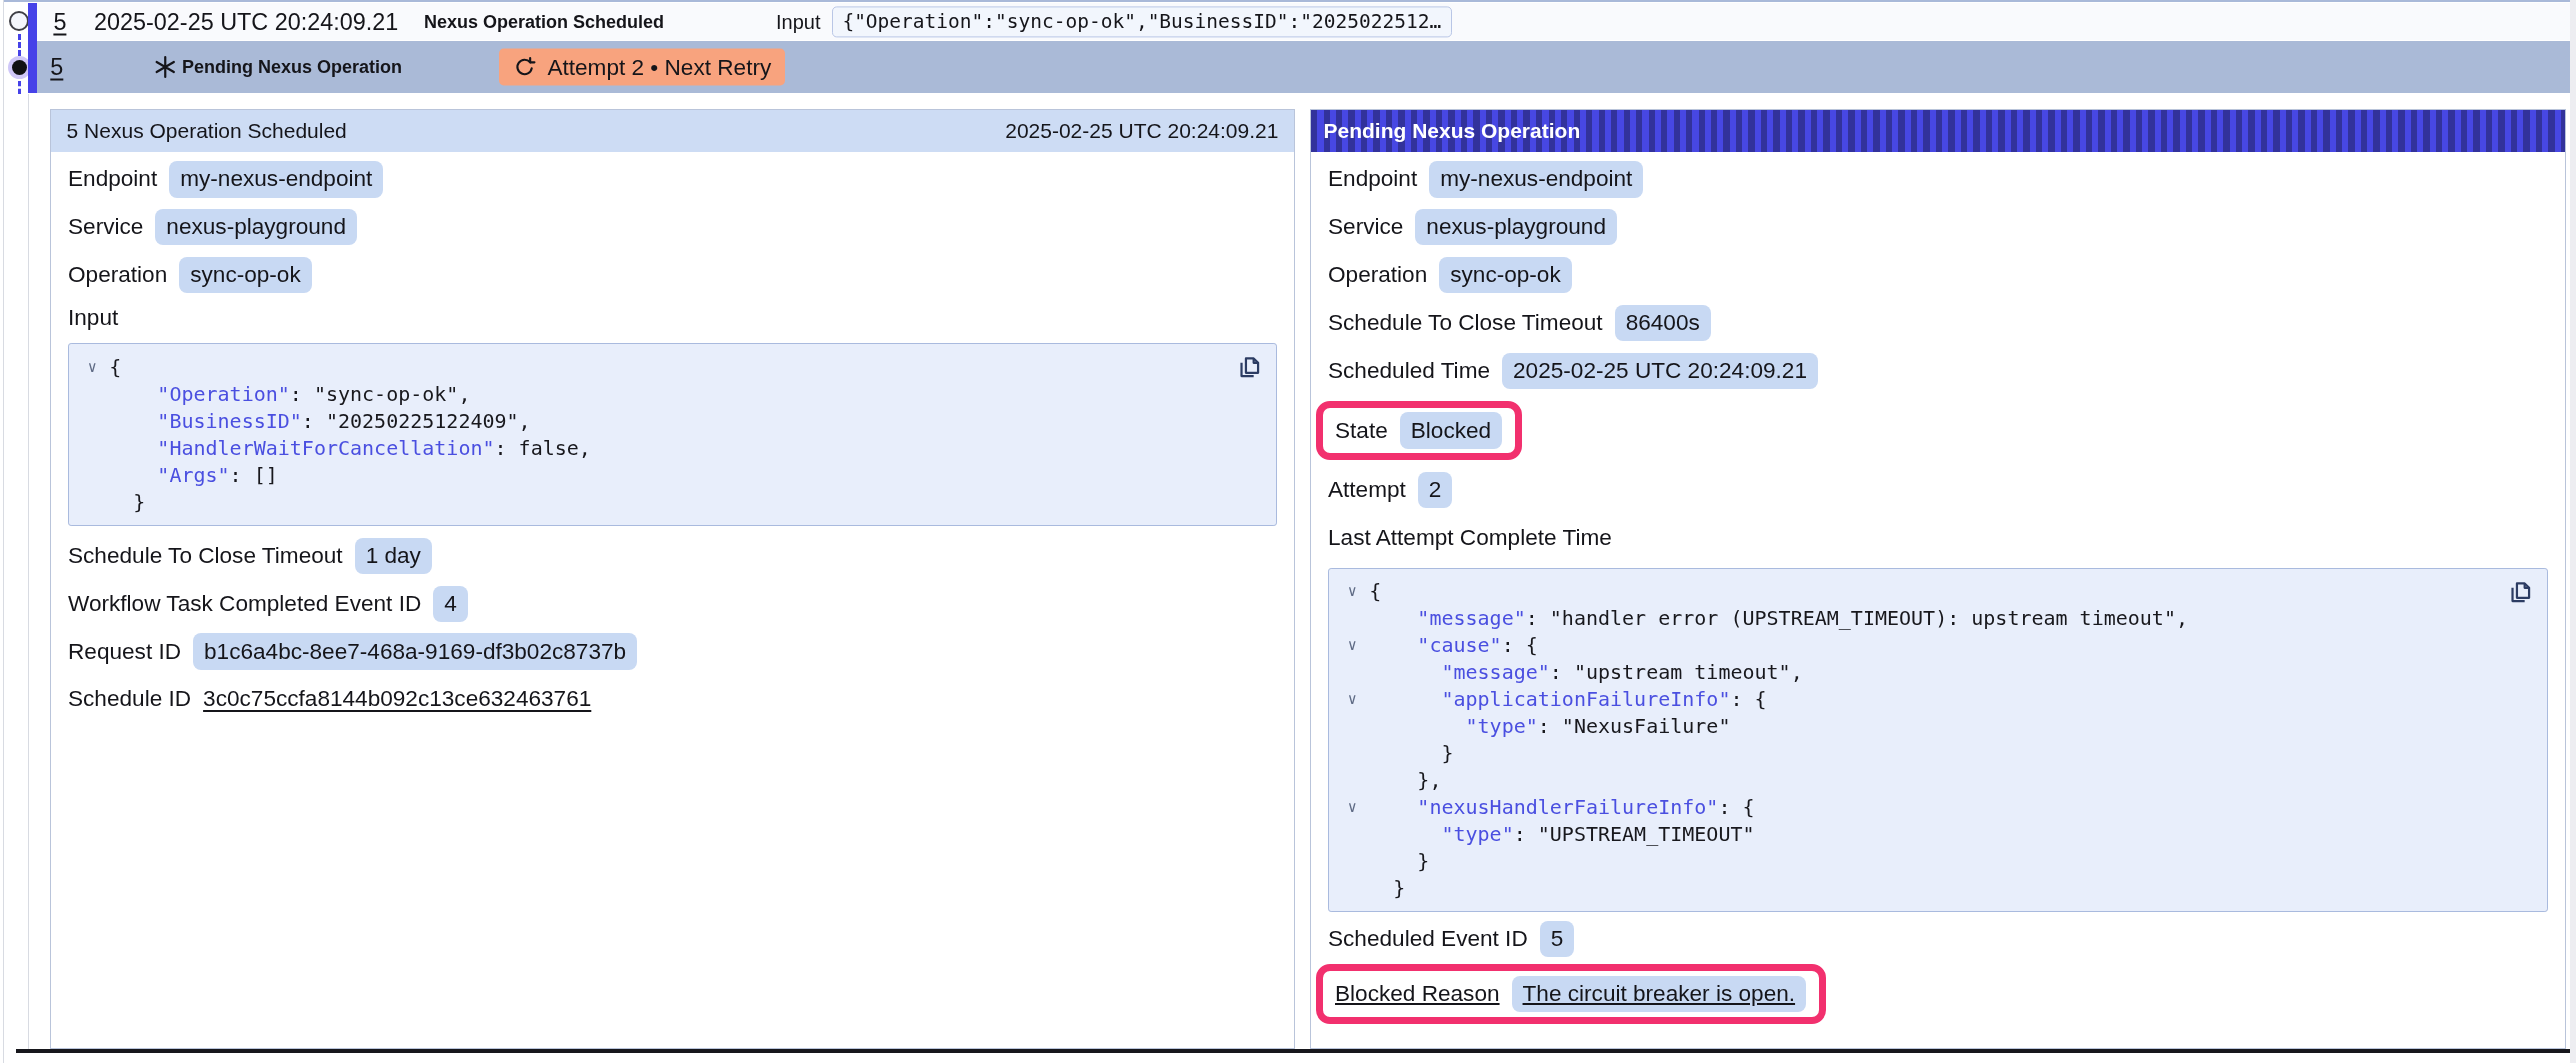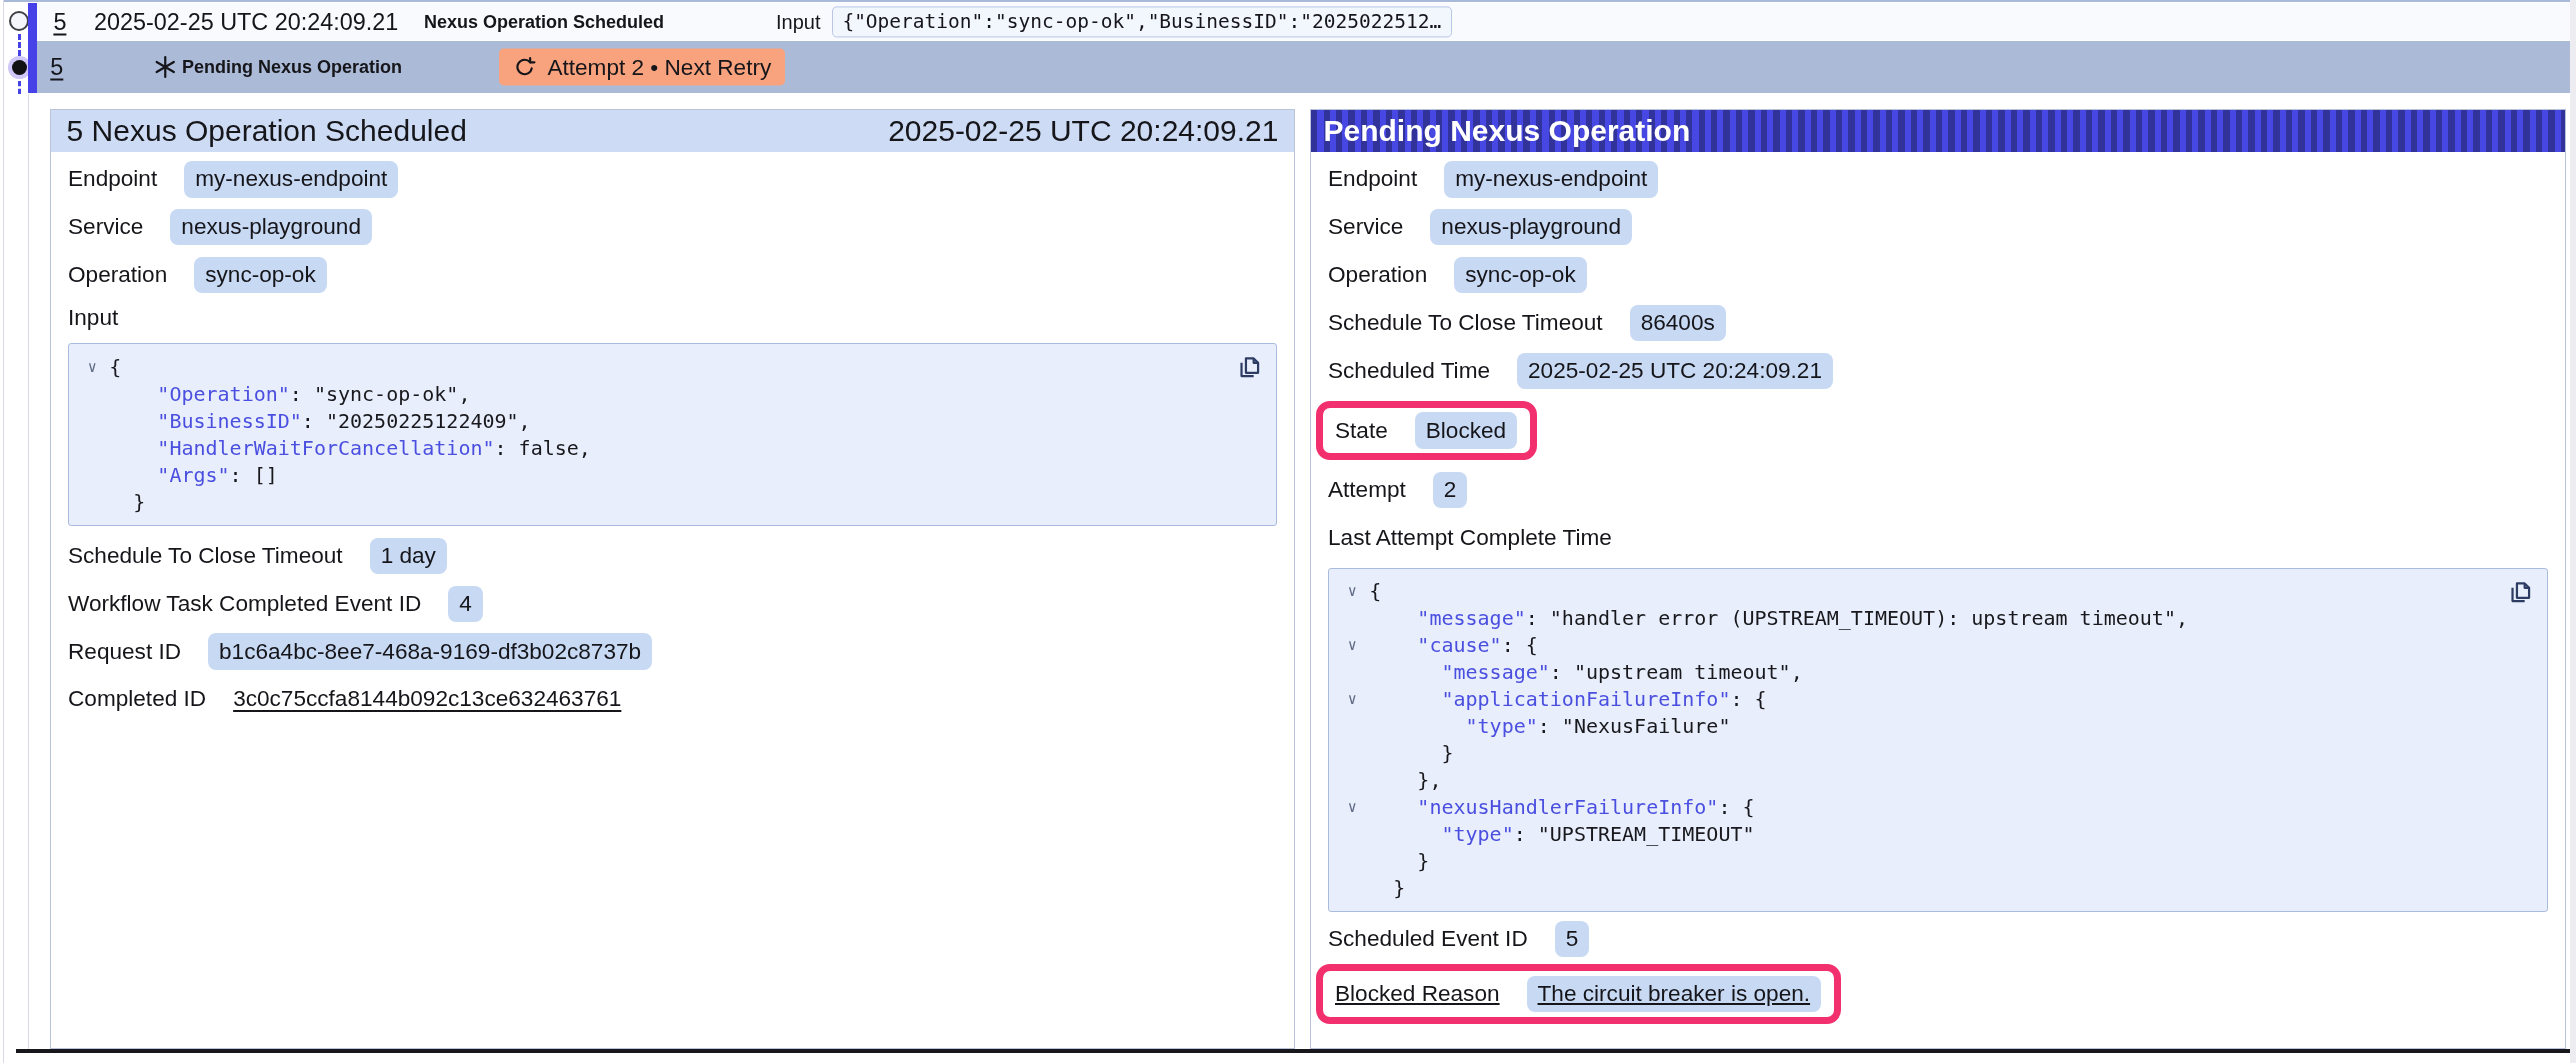--- a/index.html
+++ b/index.html
@@ -37,25 +37,25 @@
   .row-pending .row-title { left:145px; }
   .row-input-label { left:739px; font-size:20px; }
   .row-input-badge { left:795px; font-family:"DejaVu Sans Mono", monospace; font-size:19.5px; background:#f2f6fd; border:1.6px solid #b9c6e6; border-radius:4.7px; padding:3.1px 9.4px; color:#15151a; }
   .asterisk-icon { left:115px; width:26.5px; height:26.5px; }
   .retry-badge { left:462px; display:flex; align-items:center; gap:11px; background:#f8a37e; border-radius:4.7px; padding:5.5px 14px; font-size:22.6px; color:#15151a; }
 
   
   .panel { position:absolute; top:109px; background:#ffffff; border:0.8px solid #b9c4da; }
   .left-panel { left:50px; width:1245px; height:940px; }
   .right-panel { left:1310px; width:1256px; height:940px; }
-  .panel-header { height:42px; display:flex; align-items:center; justify-content:space-between; padding:0 15.6px; font-size:30px; }
+  .panel-header { height:42px; display:flex; align-items:center; justify-content:space-between; padding:0 15.6px; font-size:21px; }
   .panel-header.light { background:#cddcf4; color:#15151a; font-weight:500; }
   .panel-header.striped { background:repeating-linear-gradient(90deg,#32329b 0px,#32329b 6.2px,#4747e3 6.2px,#4747e3 12.5px); color:#ffffff; font-weight:600; justify-content:flex-start; padding-left:12.5px; }
   .panel-body { padding:9.4px 17px 0 17px; display:flex; flex-direction:column; gap:11.7px; font-size:22.6px; }
-  .field { display:flex; align-items:center; gap:27px; min-height:36px; white-space:nowrap; }
+  .field { display:flex; align-items:center; gap:12px; min-height:36px; white-space:nowrap; }
   .badge { background:#c8d9f3; border-radius:8px; padding:3.1px 11px; line-height:30px; }
   .section-label { min-height:26.5px; display:flex; align-items:center; }
   .link { text-decoration:underline; text-decoration-thickness:1.6px; text-underline-offset:3.9px; color:#15151a; cursor:pointer; }
 
   .annotation { border:7.8px solid #f2306e; border-radius:14px; background:#ffffff; padding:4.7px 12.5px; width:max-content; position:relative; z-index:6; margin-left:-12.5px; }
   .annotation .field { min-height:36px; }
 
   
   .code-block { position:relative; background:#e8eefb; border:0.8px solid #a9bade; border-radius:3.1px; padding:9.4px 15.6px 9.4px 6.2px; font-family:"DejaVu Sans Mono", monospace; font-size:20px; color:#18181d; }
   .code-line { display:flex; line-height:27px; white-space:pre; }
@@ -152,21 +152,21 @@
       </div>
       <div class="field">
         <span>Workflow Task Completed Event ID</span>
         <span class="badge">4</span>
       </div>
       <div class="field">
         <span>Request ID</span>
         <span class="badge">b1c6a4bc-8ee7-468a-9169-df3b02c8737b</span>
       </div>
       <div class="field">
-        <span>Completed ID</span>
+        <span>Schedule ID</span>
         <a class="link">3c0c75ccfa8144b092c13ce632463761</a>
       </div>
     </div>
   </section>
 
   <section class="panel right-panel">
     <header class="panel-header striped">
       <span>Pending Nexus Operation</span>
     </header>
     <div class="panel-body">

